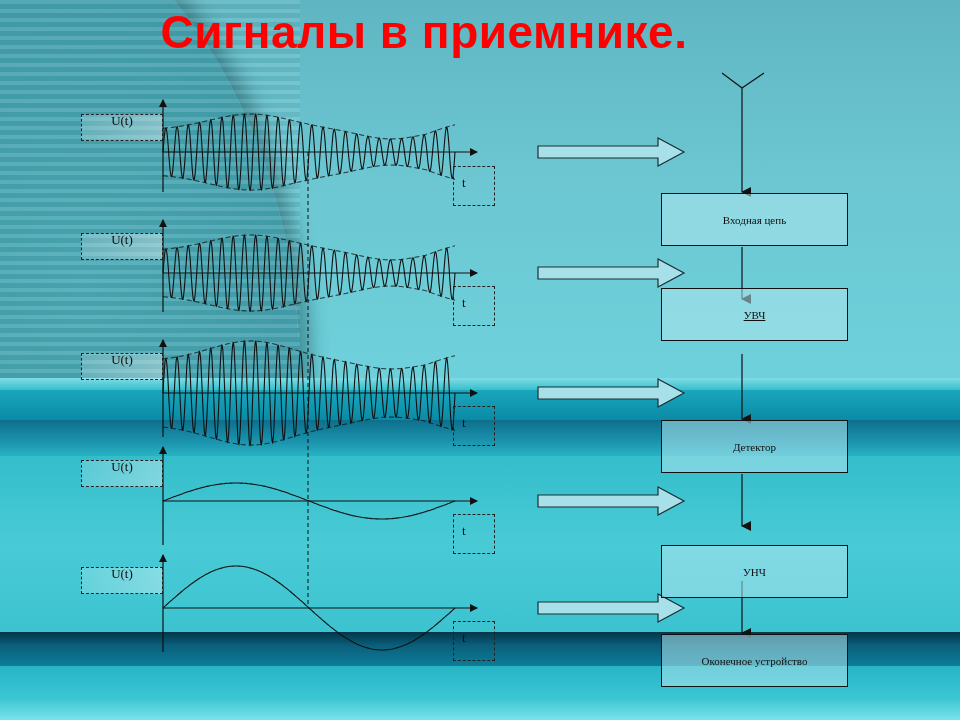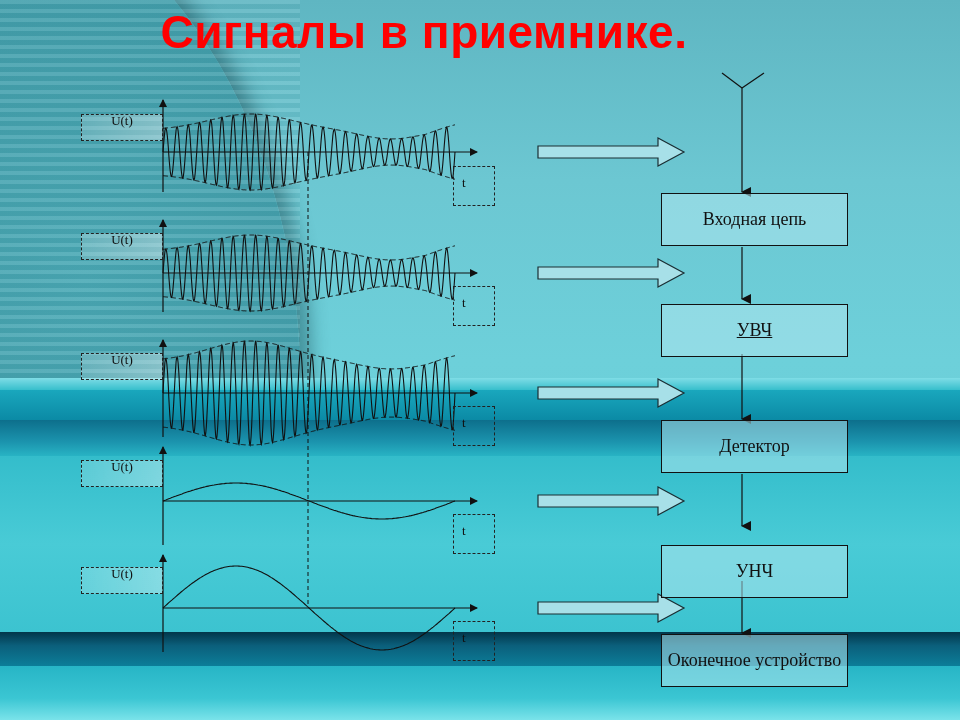--- a/index.html
+++ b/index.html
@@ -23,21 +23,21 @@
     letter-spacing:0.5px;}
   .title span{display:inline-block;margin-left:0;}
   svg{position:absolute;left:0;top:0;}
   .ulabel{position:absolute;width:82px;height:27px;border:1px dashed #222;
     background:linear-gradient(90deg,rgba(255,255,255,0.18),rgba(255,255,255,0.35));
     display:flex;align-items:center;justify-content:center;font-size:13px;color:#111;box-sizing:border-box;padding-bottom:14px;}
   .tlabel{position:absolute;width:42px;height:40px;border:1px dashed #222;box-sizing:border-box;
     font-size:13px;color:#111;padding:8px 0 0 8px;}
   .block{position:absolute;left:661px;width:187px;height:53px;box-sizing:border-box;
     border:1.5px solid #111;background:rgba(175,230,238,0.55);
-    display:flex;align-items:center;justify-content:center;font-size:18px;color:#111;}
+    display:flex;align-items:center;justify-content:center;font-size:11px;color:#111;}
 </style>
 </head>
 <body>
 
 <div class="bg-left"></div>
 <div class="bg-stripes"></div>
 <div class="band band1"></div>
 <div class="band band2"></div>
 <div class="band band3"></div>
 <div class="band band4"></div>
@@ -121,16 +121,16 @@
 <div class="ulabel" style="left:81px;top:353px;">U(t)</div>
 <div class="tlabel" style="left:453px;top:406px;">t</div>
 
 <div class="ulabel" style="left:81px;top:460px;">U(t)</div>
 <div class="tlabel" style="left:453px;top:514px;">t</div>
 
 <div class="ulabel" style="left:81px;top:567px;">U(t)</div>
 <div class="tlabel" style="left:453px;top:621px;">t</div>
 
 <div class="block" style="top:193px;">Входная  цепь</div>
-<div class="block" style="top:304px;text-decoration:underline;">УВЧ</div>
+<div class="block" style="top:288px;text-decoration:underline;">УВЧ</div>
 <div class="block" style="top:420px;">Детектор</div>
 <div class="block" style="top:545px;">УНЧ</div>
 <div class="block" style="top:634px;">Оконечное устройство</div>
 
 </body></html>

